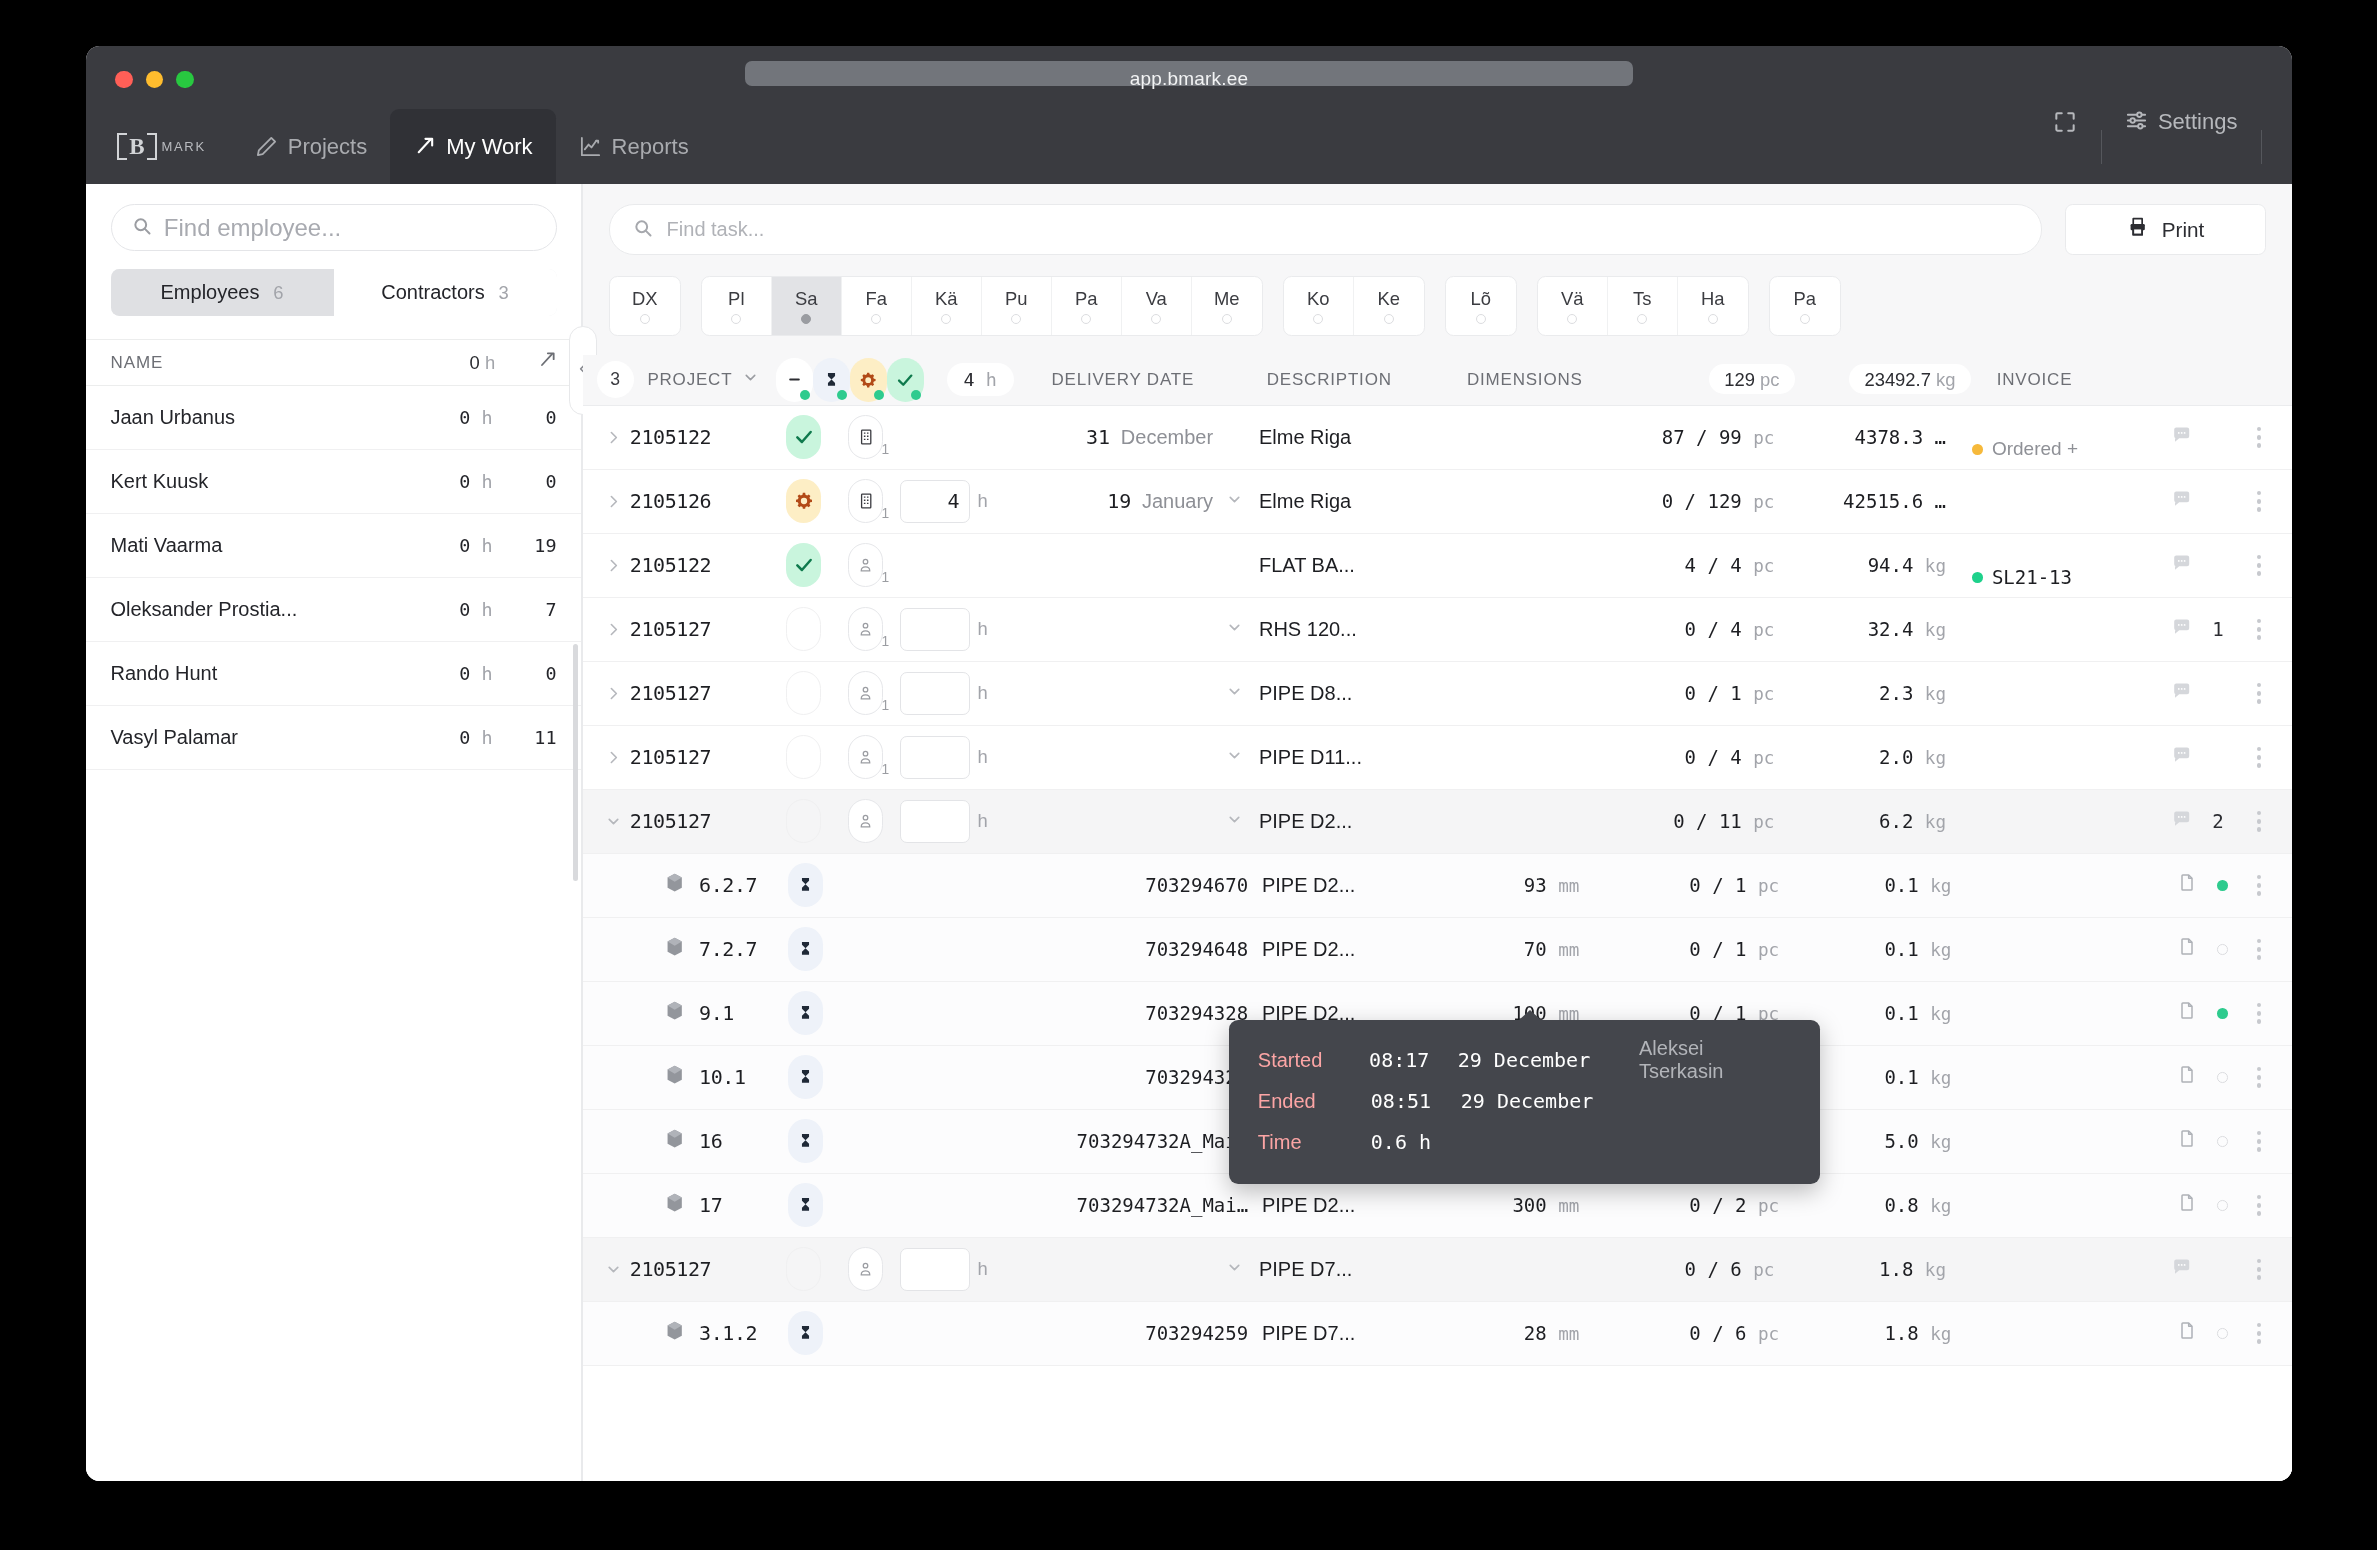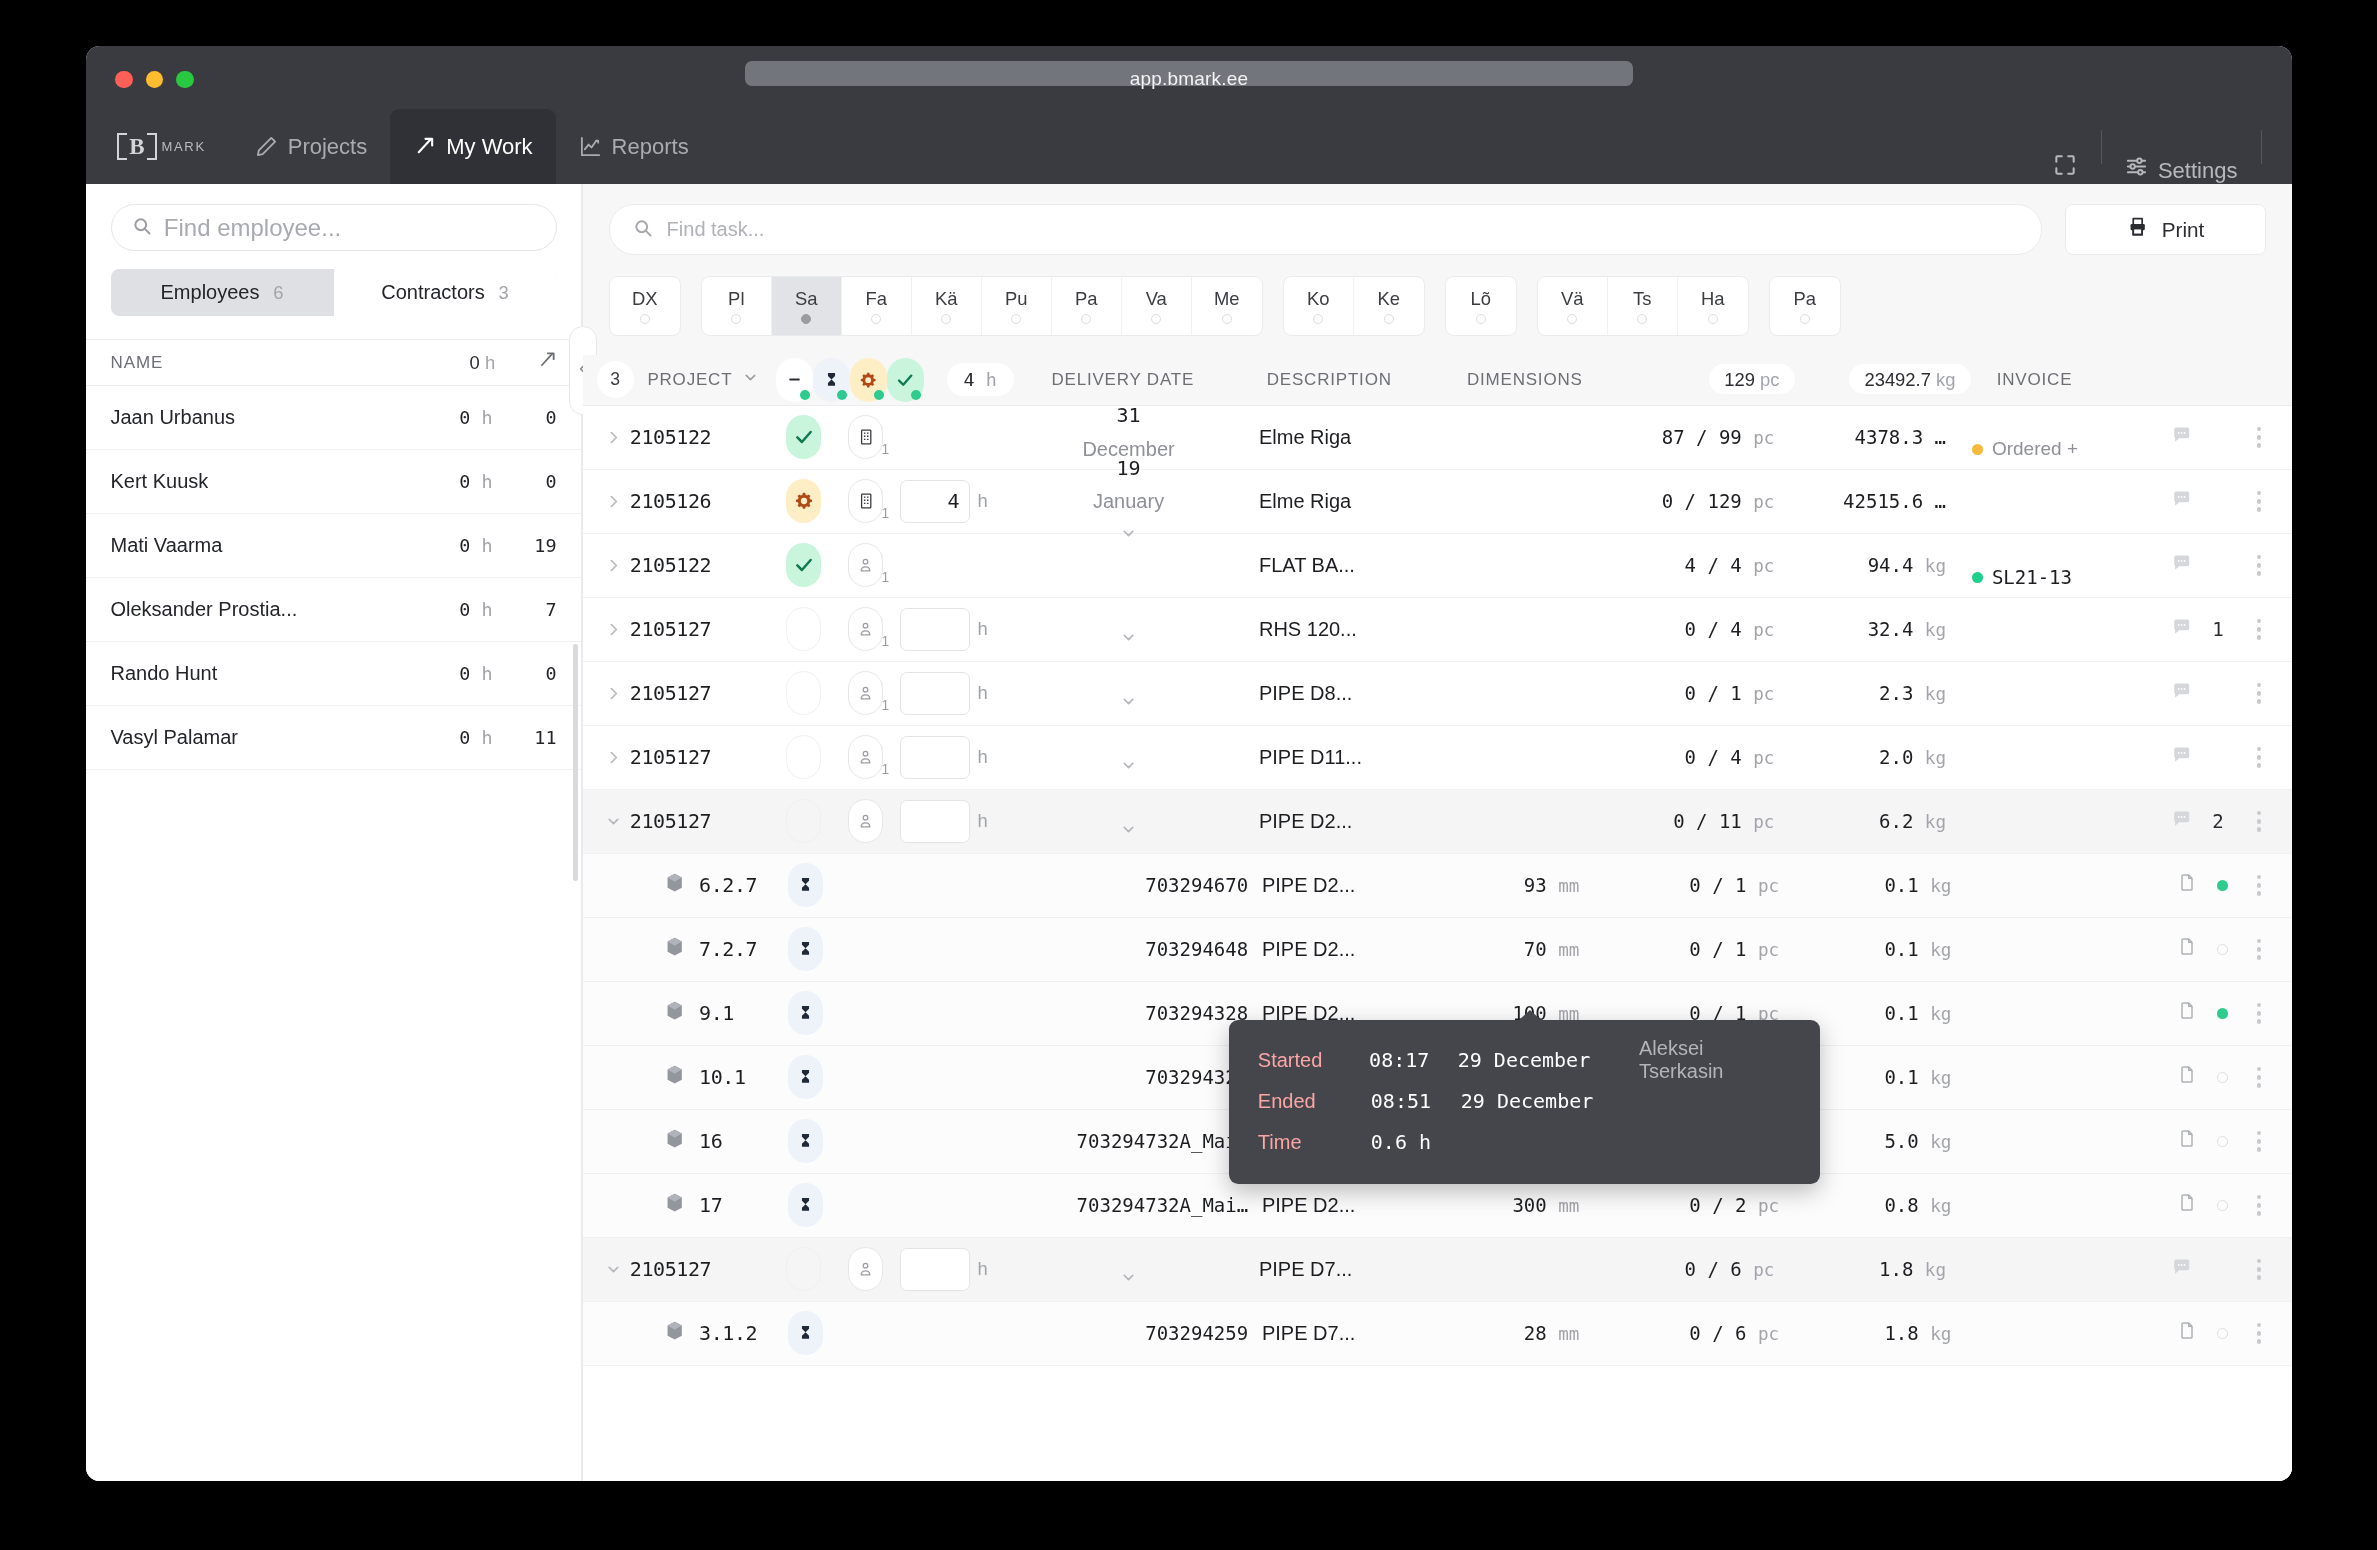--- a/index.html
+++ b/index.html
@@ -59,21 +59,21 @@
     height: 75px; padding: 0 23px;
     color: #a9abaf; font-size: 22px;
     cursor: default;
   }
   .navitem.active { background: #303136; color: #fff;
      border-top-left-radius: 9.2px; border-top-right-radius: 9.2px; }
   .navitem svg { display: block; }
   .nav-right { margin-left: auto; display: flex; align-items: center;
      height: 75px; padding-right: 27.6px; gap: 0; }
   .nav-right .sep { width: 0.8px; height: 34px; background: #55575c; margin: 0 3.1px; }
-  .nav-btn { display: flex; align-items: flex-end; gap: 10px;
+  .nav-btn { display: flex; align-items: flex-start; gap: 10px;
      color: #b6b8bc; font-size: 22px; padding: 0 20px; height: 75px; }
   
   .body { display: flex; height: calc(1435px - 63px - 75px); background: #fff; }
   
   .sidebar { width: 496px; background: #fff; position: relative;
      display: flex; flex-direction: column; border-right: 0.8px solid #e9eaec; }
   .sb-search-wrap { padding: 20px 24.5px 0 24.5px; }
   .searchbox {
     height: 47px; border: 0.8px solid #e4e5e8; border-radius: 24px;
     display: flex; align-items: center; gap: 12.3px; padding: 0 20px;
@@ -231,21 +231,21 @@
   .owner-oval .sub1 { position: absolute; right: -6.9px; bottom: 0.8px;
      font-size: 13.8px; color: #9b9da2; }
   .hours-cell { width: 115px; display: flex; align-items: center; gap: 7.7px; }
   .hbox {
     width: 70px; height: 43px; border: 0.8px solid #e3e4e7; border-radius: 6.9px;
     background: #fff; display: flex; align-items: center; justify-content: flex-end;
     padding-right: 9.2px; font-size: 20px; font-family: "DejaVu Sans Mono", monospace;
   }
   .hours-cell .u { color: #a2a4aa; font-size: 18.4px; }
   .date-cell { width: 253px; display: flex; align-items: center;
-     justify-content: flex-end; gap: 10.7px; padding-right: 13.8px; flex-direction: column; }
+     justify-content: flex-end; gap: 10.7px; padding-right: 13.8px; }
   .date-cell .d { font-family: "DejaVu Sans Mono", monospace; font-size: 20px; }
   .date-cell .m { color: #8e9096; font-size: 20px; }
   .date-cell .cv { color: #bdbfc4; width: 21.4px; text-align: center; }
   .code-cell { width: 253px; text-align: right; padding-right: 13.8px;
      font-family: "DejaVu Sans Mono", monospace; font-size: 19px; }
   .desc-cell { width: 191px; font-size: 20px; }
   .dim-cell { width: 161px; text-align: right; padding-right: 27.6px;
      font-family: "DejaVu Sans Mono", monospace; font-size: 19px; }
   .dim-cell .u { color: #a2a4aa; font-size: 17.6px; }
   .pc-cell { width: 176px; text-align: right; font-family: "DejaVu Sans Mono", monospace; font-size: 19px; }

